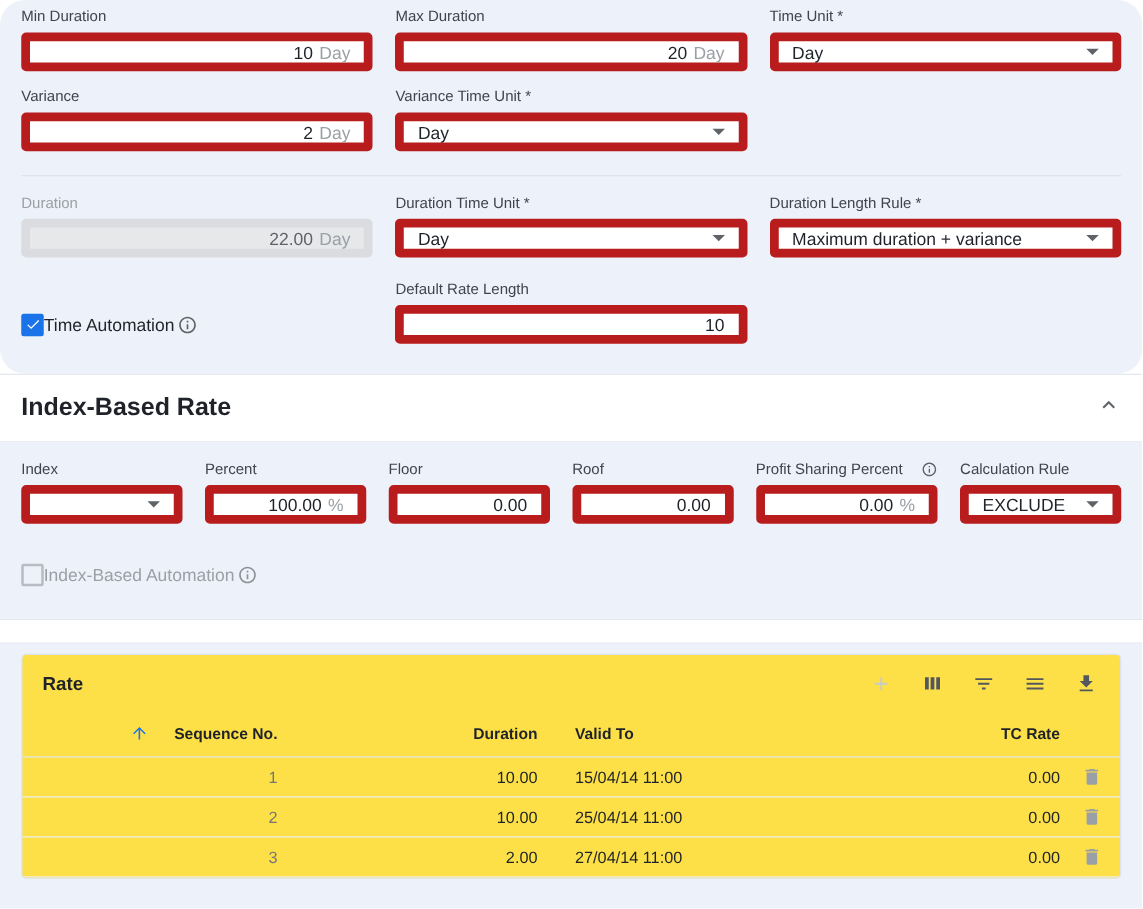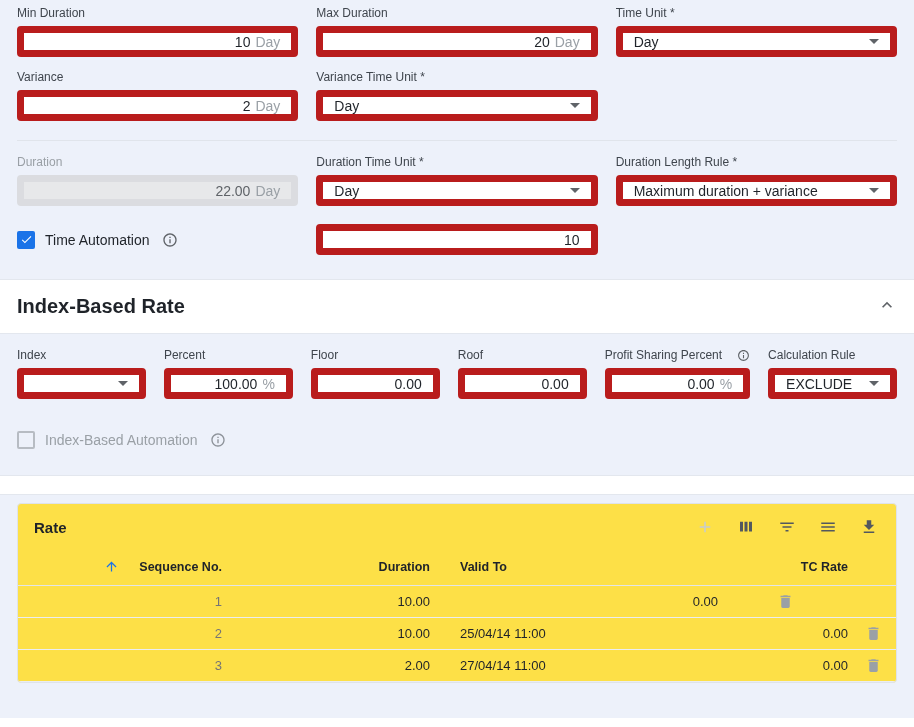--- a/index.html
+++ b/index.html
@@ -8,21 +8,21 @@
     font-family: "Liberation Sans", sans-serif;
     background: #ffffff;
     color: #1f2329;
   }
   .page { width: 914px; height: 727px; overflow: hidden; background:#fff; }
 
   .pale { background: #edf1fa; }
   .band-white { background:#ffffff; border-top:1px solid #e3e7ee; border-bottom:1px solid #e3e7ee; }
 
   
-  .sec-top { padding: 6px 17px 24px; }
+  .sec-top { padding: 6px 17px 24px; border-radius: 20px; }
   .grid3 { display:grid; grid-template-columns: repeat(3,1fr); column-gap:18px; }
   .grid6 { display:grid; grid-template-columns: repeat(6,1fr); column-gap:18px; }
   .row-gap { margin-top: 13px; }
 
   .field-label { font-size:12px; color:#3f454d; margin-bottom:6px; white-space:nowrap; }
   .field-label.dim { color:#9aa0a6; }
 
   .box {
     height:31px; background:#fff; border:7px solid #b91c1c; border-radius:4px;
     display:flex; align-items:center; padding:0 11px; font-size:14px; color:#1f2329;
@@ -30,21 +30,21 @@
   .box.num { justify-content:flex-end; gap:5px; }
   .suffix { color:#9aa0a6; }
   .box.disabled { background:#e7e8ea; border-color:#dbdce0; color:#5f6368; }
   .box.select { justify-content:space-between; cursor:pointer; }
   .caret { width:0; height:0; border-left:5px solid transparent; border-right:5px solid transparent;
            border-top:5px solid #5f6368; flex:0 0 auto; margin-left:8px; }
 
   .divider { border:none; border-top:1px solid #e0e4eb; margin:19px 0 14px; }
 
   
-  .cb-row { display:flex; align-items:center; gap:10px; height:31px; }
+  .cb-row { display:flex; align-items:center; height:31px; }
   .cb { width:18px; height:18px; border-radius:2px; flex:0 0 auto; display:flex; align-items:center; justify-content:center; }
   .cb.checked { background:#1a73e8; }
   .cb.unchecked { border:2px solid #b7bcc3; background:transparent; }
   .cb-label { font-size:14px; color:#1f2329; }
   .cb-label.dim { color:#9aa0a6; }
   .info-icon { display:inline-flex; margin-left:2px; }
 
   
   .sec-header { height:55px; display:flex; align-items:center; justify-content:space-between; padding:0 17px; }
   .sec-title { font-size:20px; font-weight:bold; color:#1f2329; }
@@ -160,20 +160,21 @@
           </span>
           <span class="cb-label">Time Automation</span>
           <span class="info-icon">
             <svg width="16" height="16" viewBox="0 0 24 24">
                 <path fill="#5f6368" d="M11 7h2v2h-2zm0 4h2v6h-2zm1-9C6.48 2 2 6.48 2 12s4.48 10 10 10 10-4.48 10-10S17.52 2 12 2zm0 18c-4.41 0-8-3.59-8-8s3.59-8 8-8 8 3.59 8 8-3.59 8-8 8z"></path>
               </svg>
           </span>
         </div>
       </div>
       <div>
+        <div class="field-label">Default Rate Length</div>
         <div class="box num">
           <span>10</span>
         </div>
       </div>
       <div></div>
     </div>
   </div>
 
   <div class="band-white sec-header">
     <span class="sec-title">Index-Based Rate</span>
@@ -289,20 +290,21 @@
           </div>
           <div class="cell c-right">Duration</div>
           <div class="cell c-validto">Valid To</div>
           <div class="cell c-right">TC Rate</div>
           <div class="cell"></div>
         </div>
 
         <div class="tbl-row">
           <div class="cell c-right c-seq-val">1</div>
           <div class="cell c-right">10.00</div>
+          <div class="cell c-validto">15/04/14 11:00</div>
           <div class="cell c-right">0.00</div>
           <button class="c-trash">
             <svg width="17" height="17" viewBox="0 0 24 24">
                 <path fill="#9aa0a6" d="M6 19c0 1.1.9 2 2 2h8c1.1 0 2-.9 2-2V7H6v12zM19 4h-3.5l-1-1h-5l-1 1H5v2h14V4z"></path>
               </svg>
           </button>
         </div>
 
         <div class="tbl-row">
           <div class="cell c-right c-seq-val">2</div>

